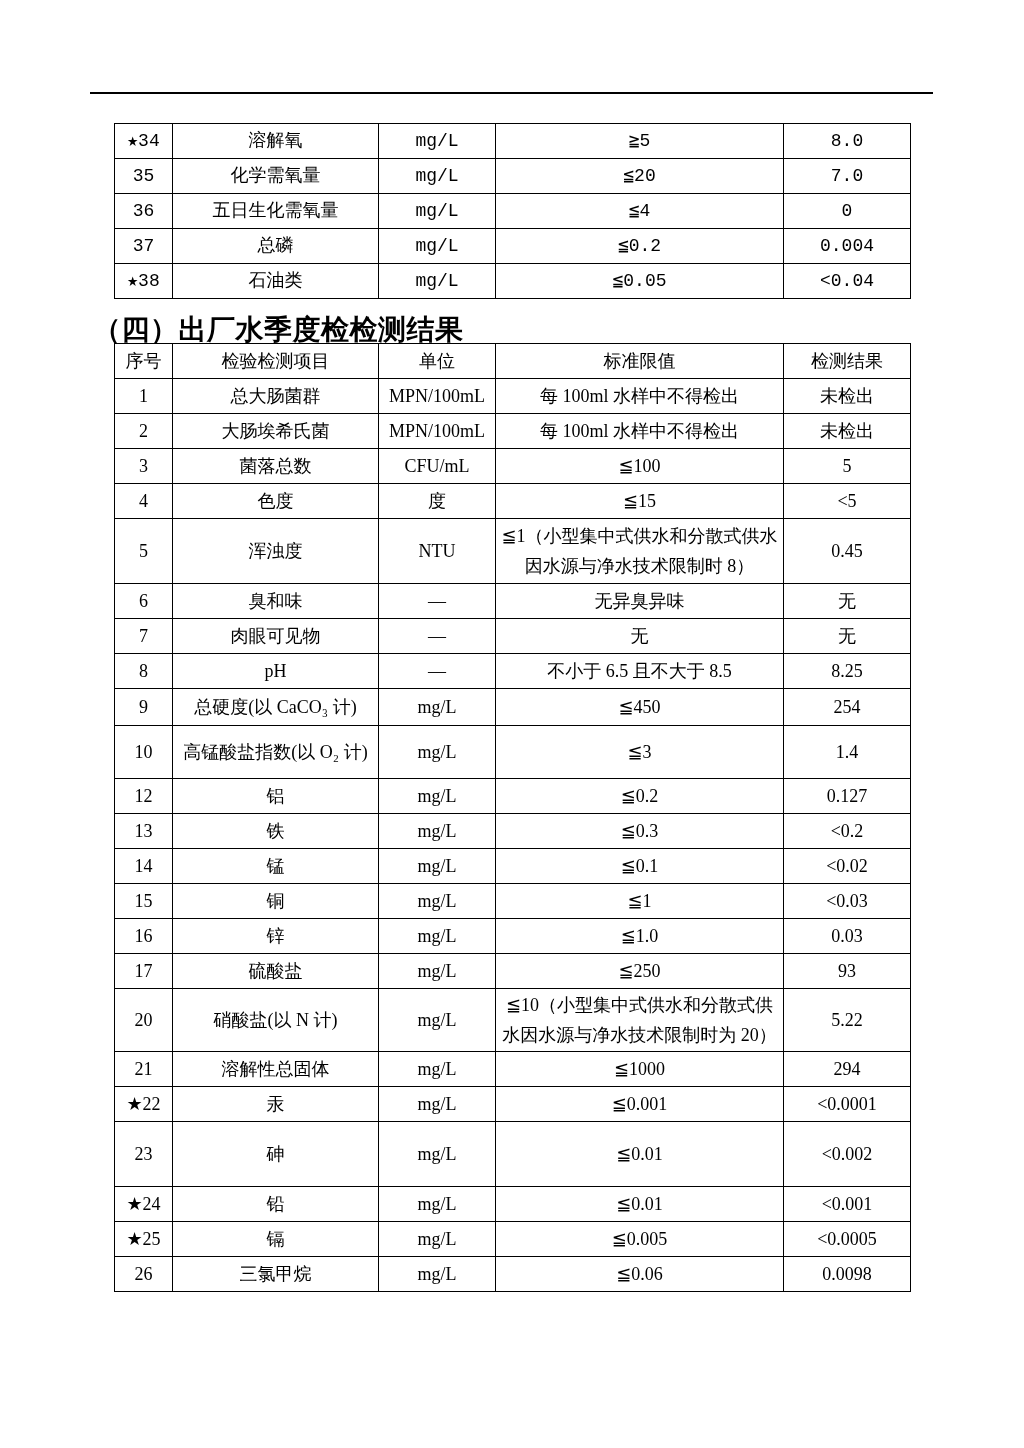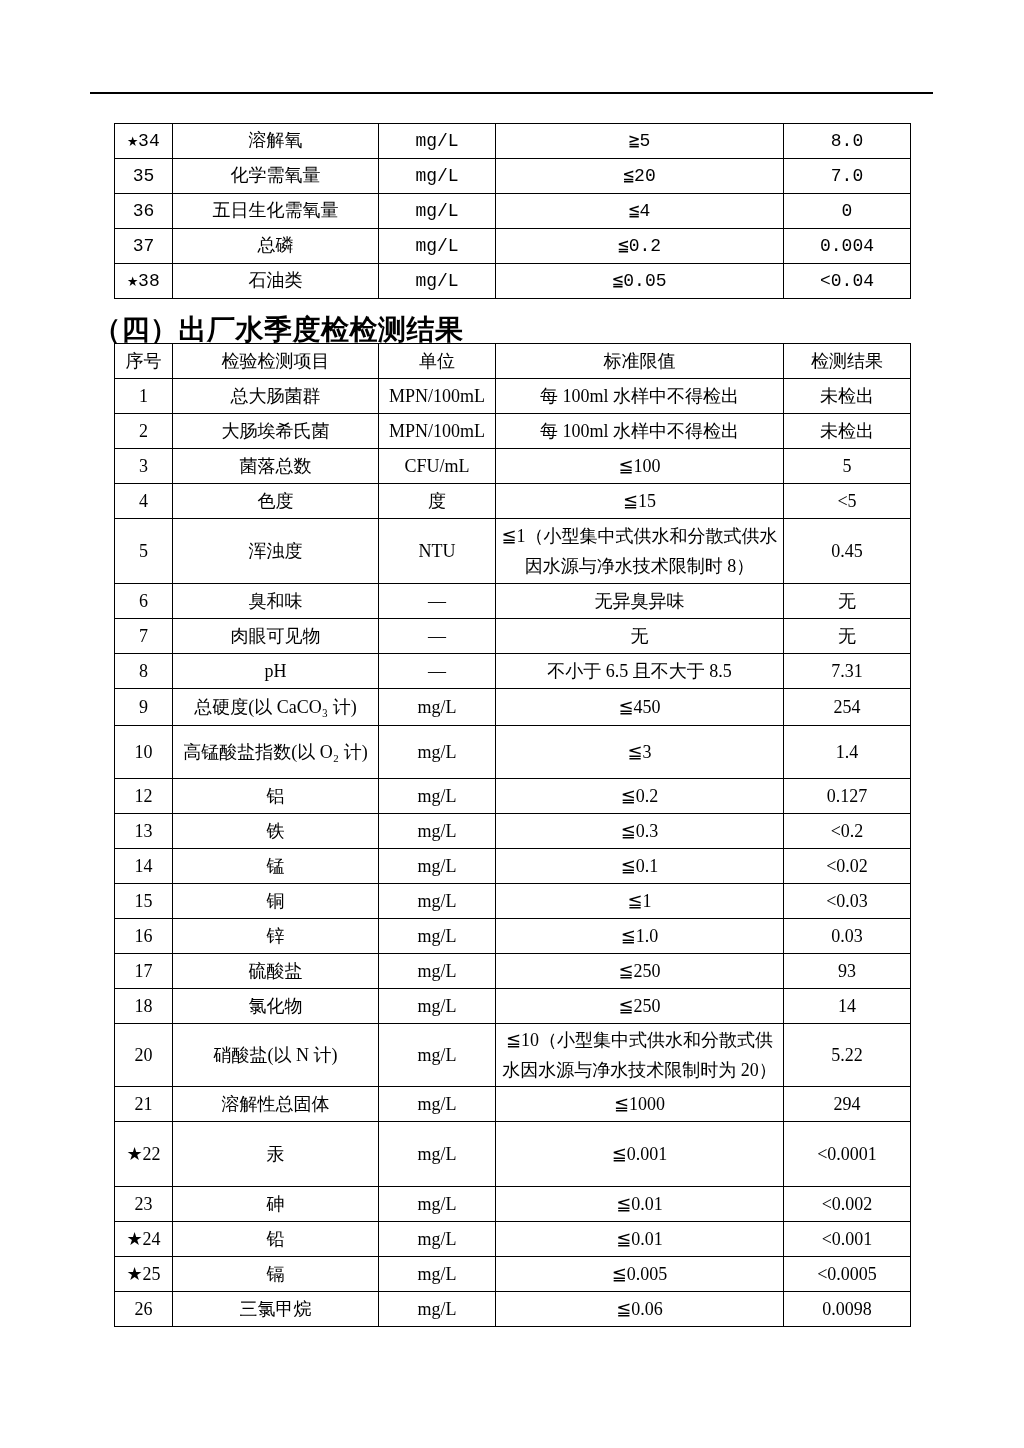--- a/index.html
+++ b/index.html
@@ -182,21 +182,21 @@
           <td>肉眼可见物</td>
           <td>—</td>
           <td>无</td>
           <td>无</td>
         </tr>
         <tr>
           <td>8</td>
           <td>pH</td>
           <td>—</td>
           <td>不小于 6.5 且不大于 8.5</td>
-          <td>7.31</td>
+          <td>8.25</td>
         </tr>
         <tr>
           <td>9</td>
           <td>总硬度(以 CaCO₃ 计)</td>
           <td>mg/L</td>
           <td>≦450</td>
           <td>254</td>
         </tr>
         <tr>
           <td>10</td>
@@ -241,27 +241,20 @@
           <td>0.03</td>
         </tr>
         <tr>
           <td>17</td>
           <td>硫酸盐</td>
           <td>mg/L</td>
           <td>≦250</td>
           <td>93</td>
         </tr>
         <tr>
-          <td>18</td>
-          <td>氯化物</td>
-          <td>mg/L</td>
-          <td>≦250</td>
-          <td>14</td>
-        </tr>
-        <tr>
           <td>20</td>
           <td>硝酸盐(以 N 计)</td>
           <td>mg/L</td>
           <td>≦10（小型集中式供水和分散式供水因水源与净水技术限制时为 20）</td>
           <td>5.22</td>
         </tr>
         <tr>
           <td>21</td>
           <td>溶解性总固体</td>
           <td>mg/L</td>

